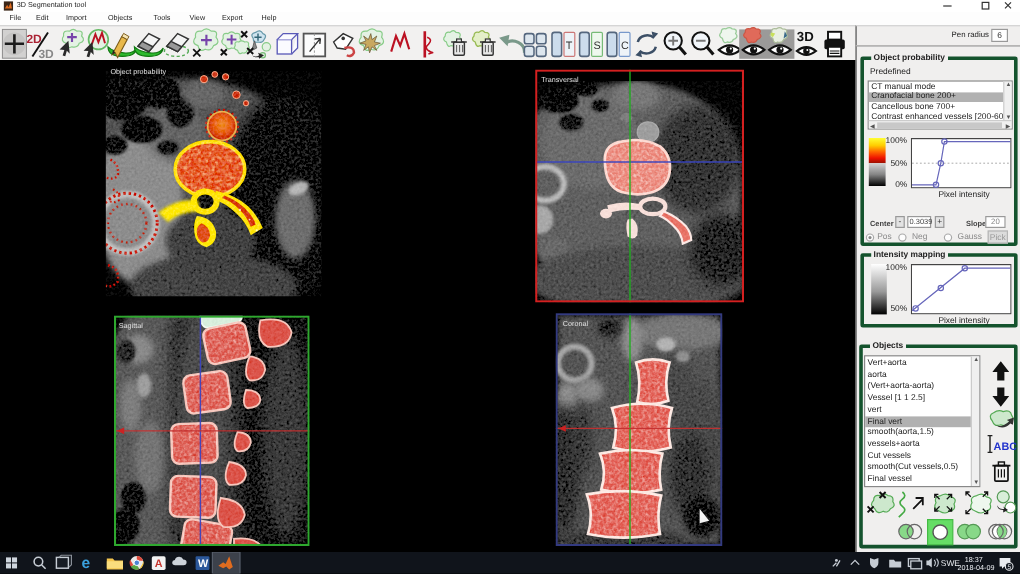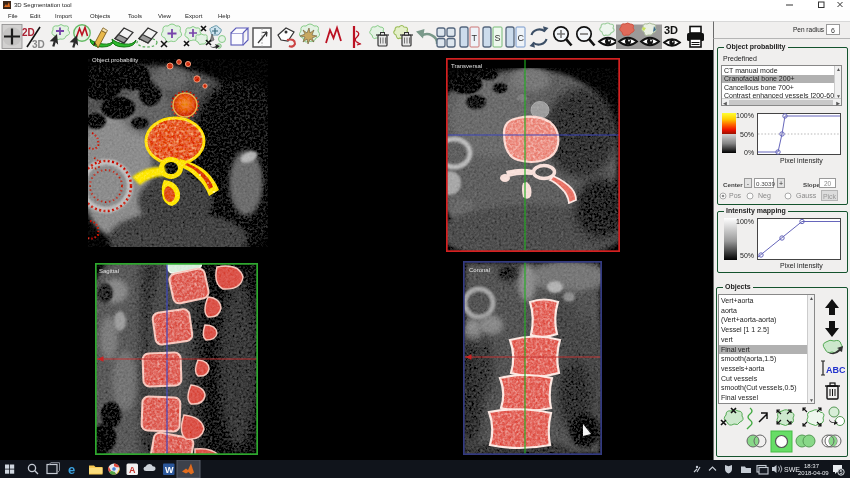--- a/index.html
+++ b/index.html
@@ -13,21 +13,21 @@
 
 #menubar { left:0; top:10px; width:850px; height:11px; background:#fdfdfd; }
 .menuitem { position:absolute; top:2.5px; font-size:6px; color:#222; }
 
 #toolbar { left:0; top:21px; width:713px; height:29px; background:#f2f1f0; border-top:1px solid #d8d8d8; }
 #penstrip { left:713px; top:21px; width:137px; height:17px; background:#f0efee; border-top:1px solid #d8d8d8; border-left:1px solid #6a6a6a;}
 #penlabel { left:79px; top:4px; font-size:6.5px; color:#222; position:absolute;}
 #penbox { left:112px; top:2px; width:14px; height:11px; background:#fff; border:1px solid #999; font-size:7px; color:#333; text-align:center; position:absolute; line-height:11px;}
 
 #rpanel { left:713px; top:38px; width:137px; height:422px; background:#f0efee; border-left:1px solid #6a6a6a; border-top:1px solid #b5b5b5;}
-.group { position:absolute; border:1px solid #14532d; border-radius:2px; }
+.group { position:absolute; border:3px solid #14532d; border-radius:2px; }
 .grouplabel { position:absolute; top:-5px; left:6px; background:#f0efee; font-size:7px; font-weight:bold; color:#222; padding:0 2px; }
 .smalltext { font-size:7px; color:#222; }
 
 #mainarea { left:0; top:50px; width:713px; height:410px; background:#000; }
 
 #taskbar { left:0; top:460px; width:850px; height:18px; background:#10141b; }
 </style>
 </head>
 <body>
 <div id="app">

